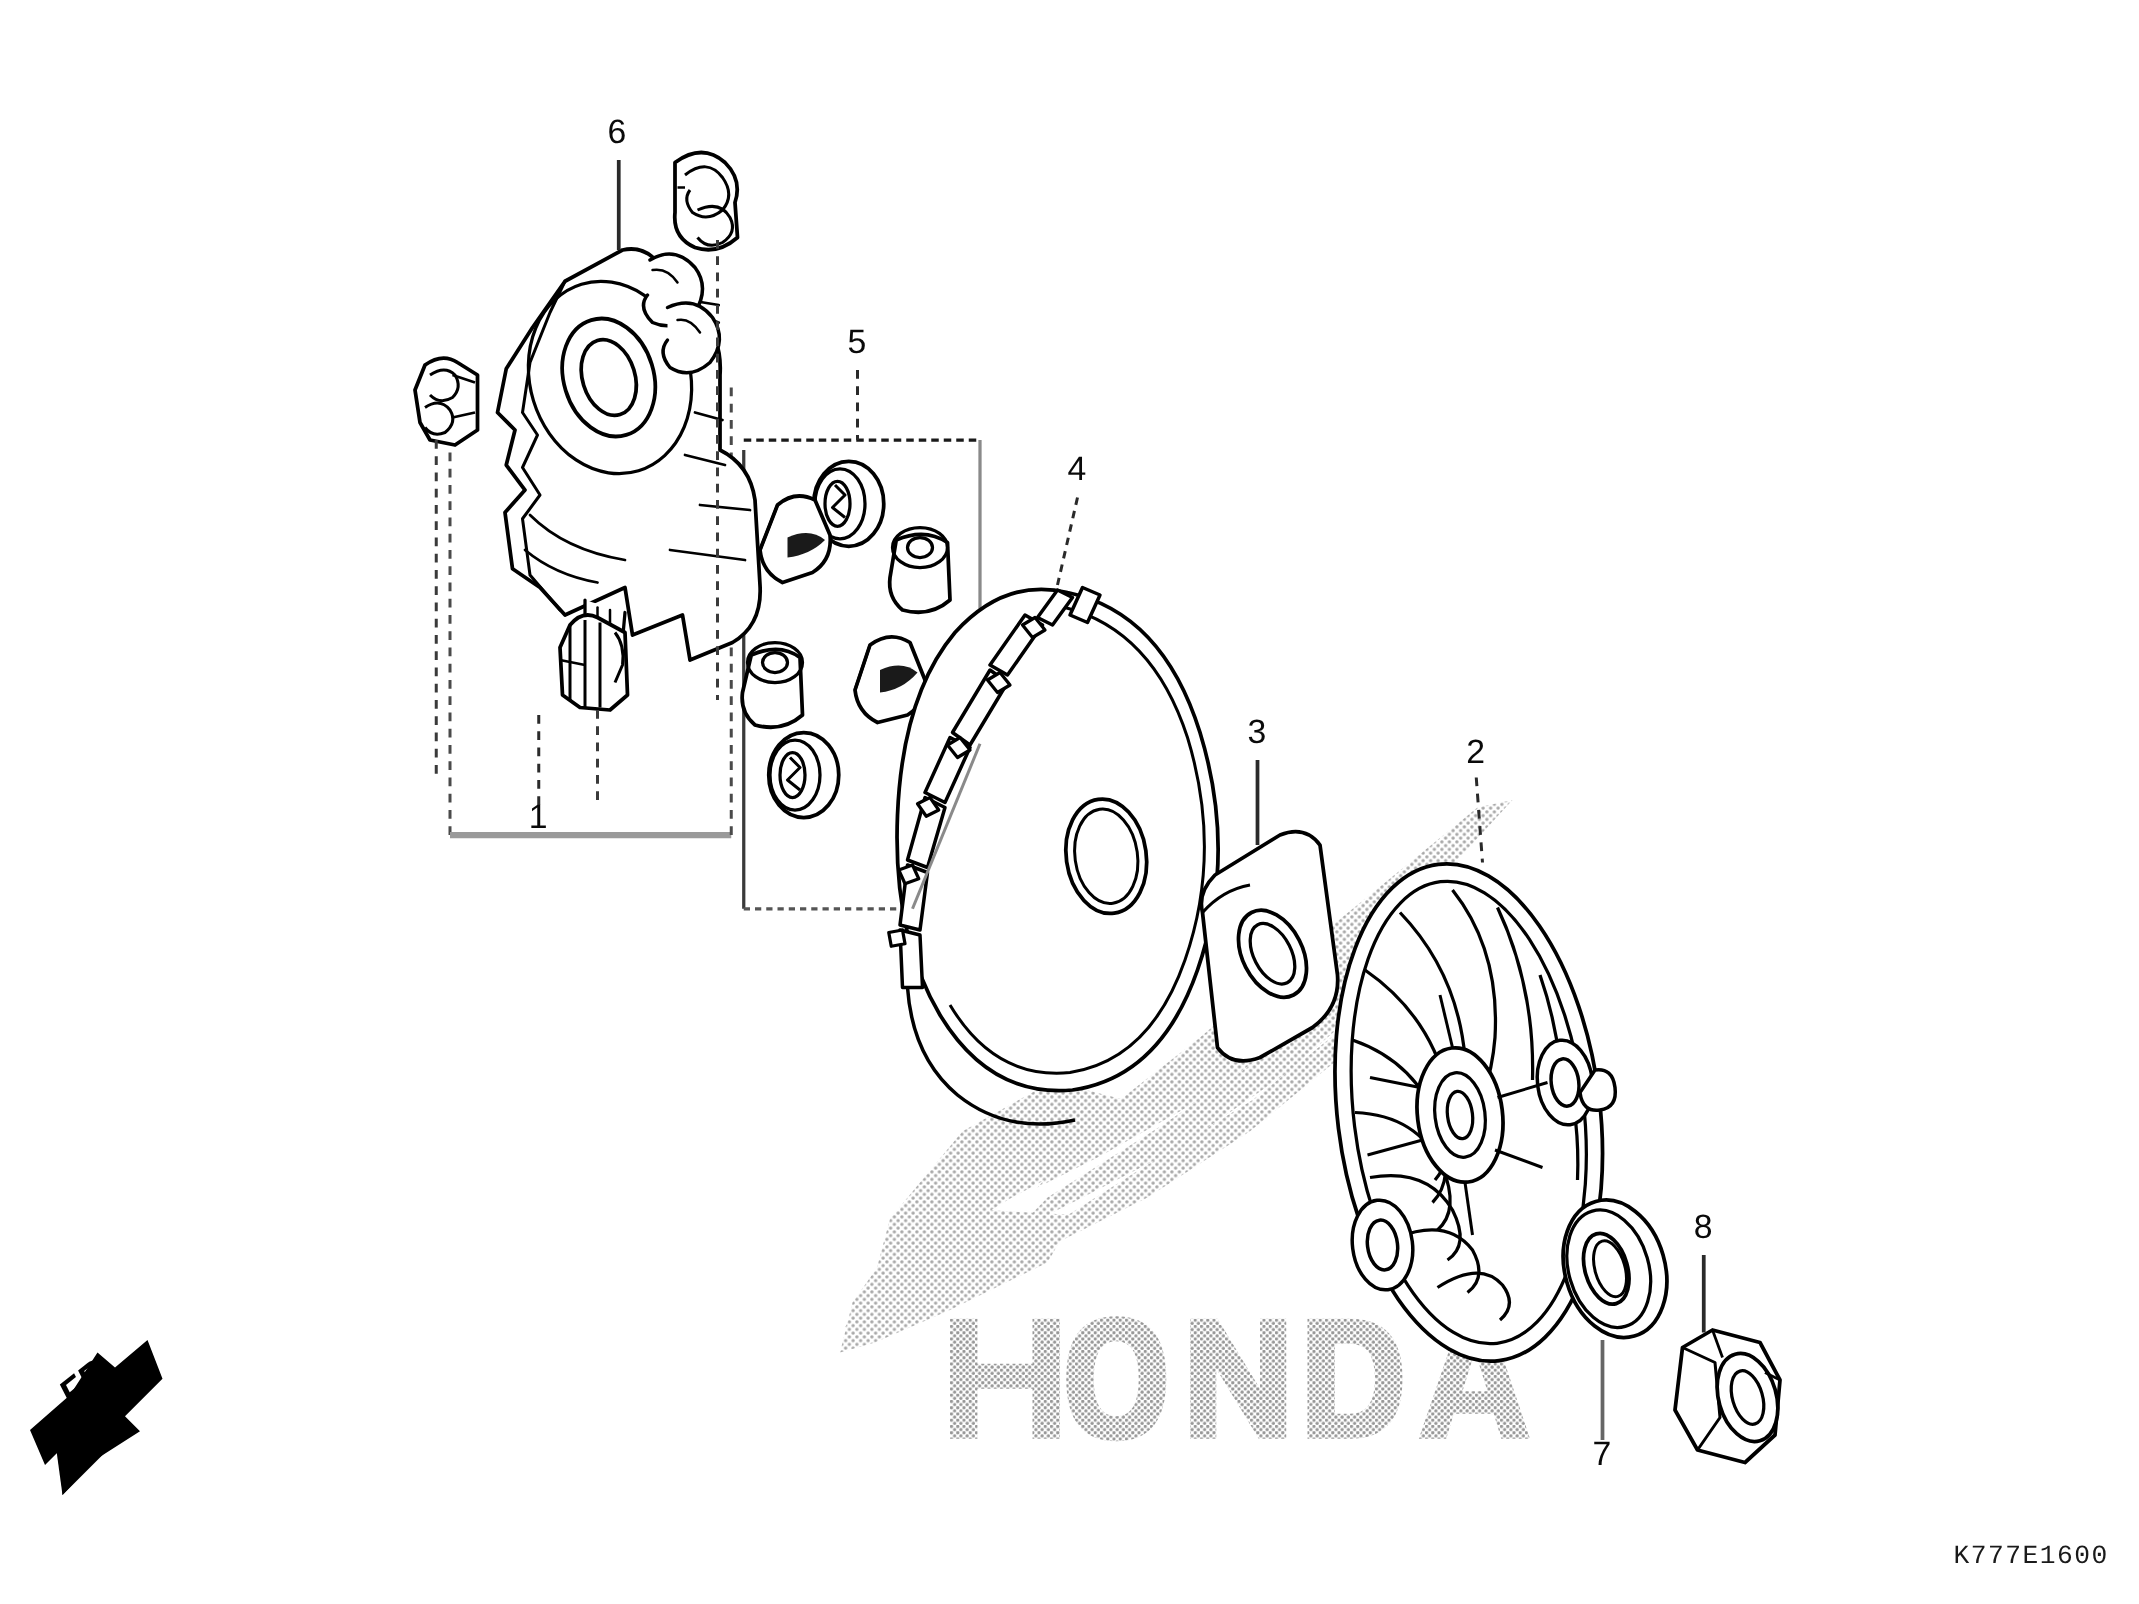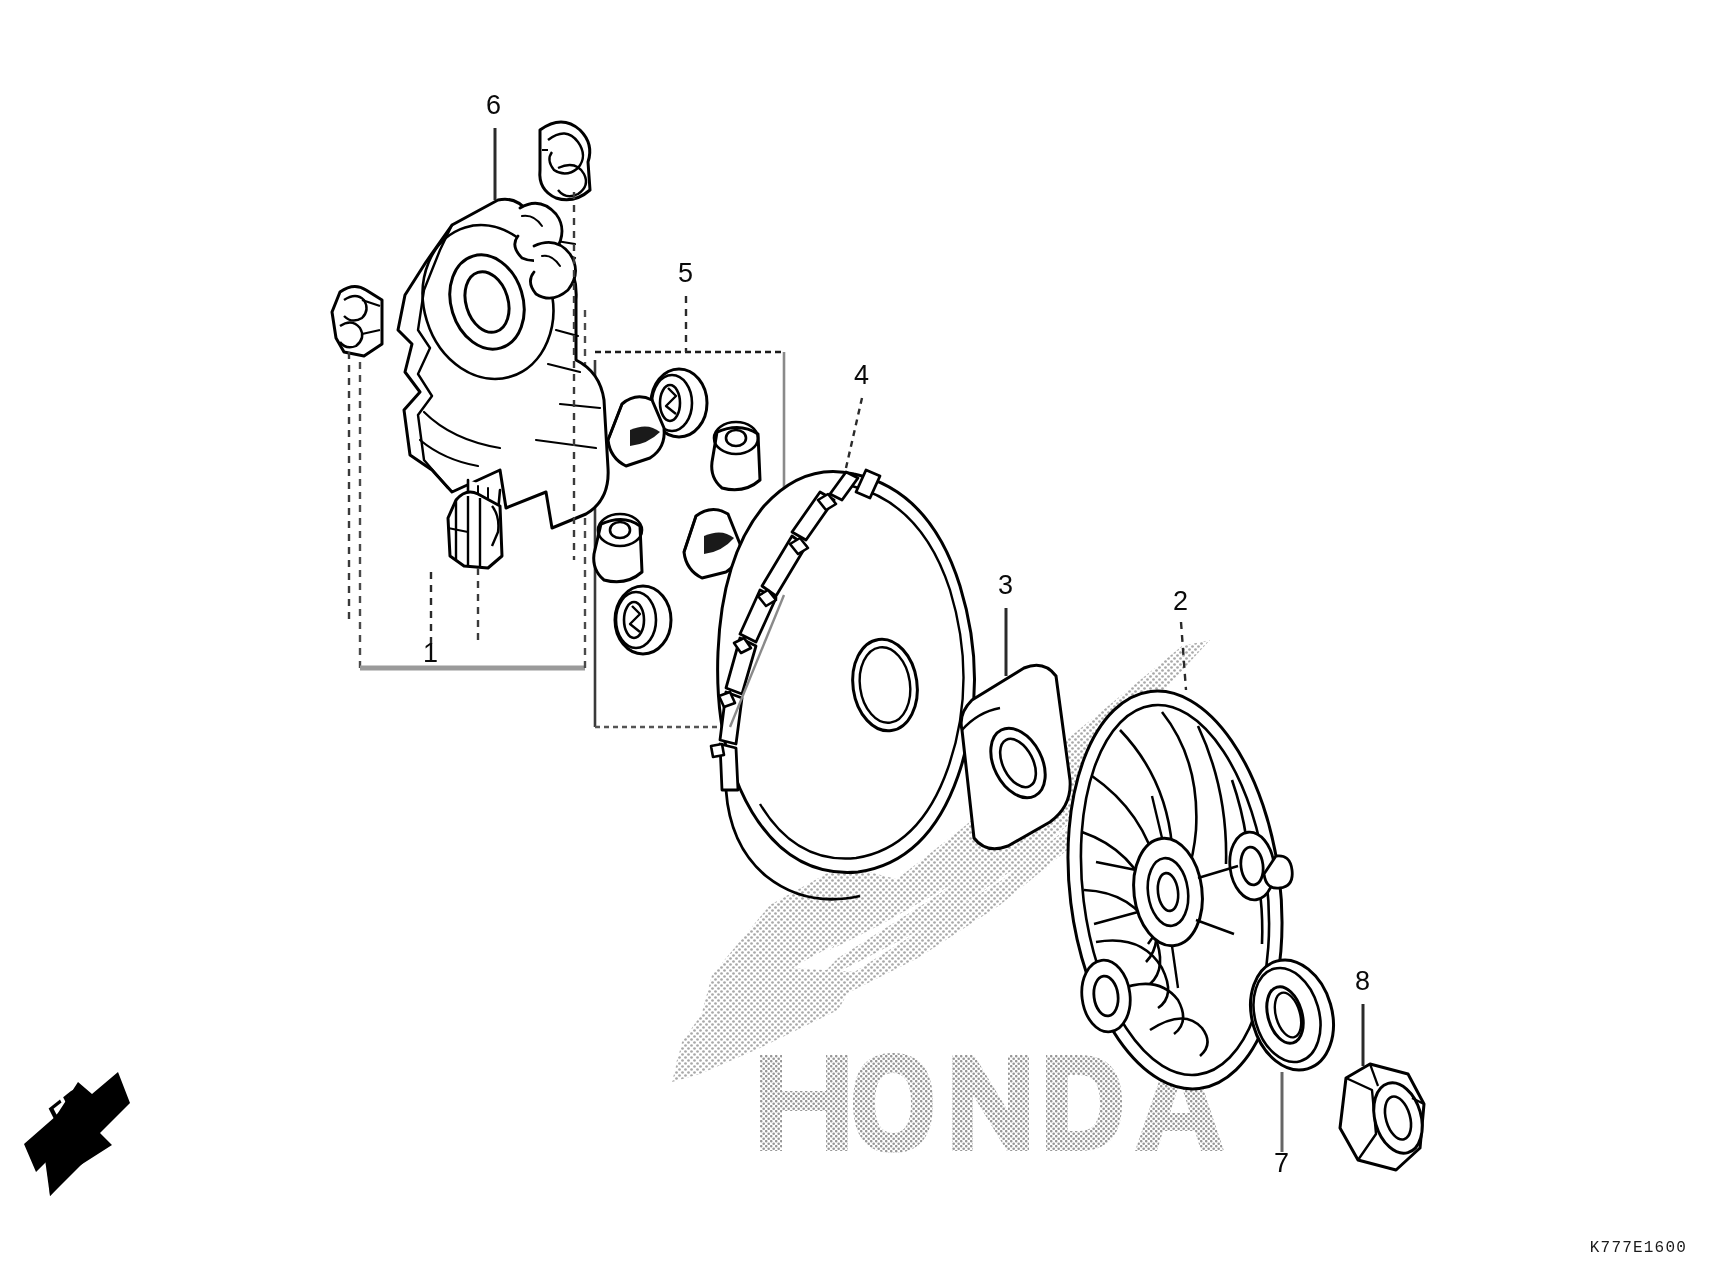--- a/index.html
+++ b/index.html
@@ -30,21 +30,21 @@
     font-weight: 400;
     letter-spacing: 0px;
     line-height: 1;
     user-select: none;
   }
   #part-number {
     position: absolute;
     right: 24px;
     bottom: 26px;
     font-family: "Liberation Mono", monospace;
-    font-size: 16px;
+    font-size: 21px;
     letter-spacing: 1.2px;
     color: #1a1a1a;
   }
   #fr-label {
     position: absolute;
     left: 62px;
     bottom: 150px;
     font-family: "Liberation Sans", sans-serif;
     font-size: 30px;
     font-weight: bold;

